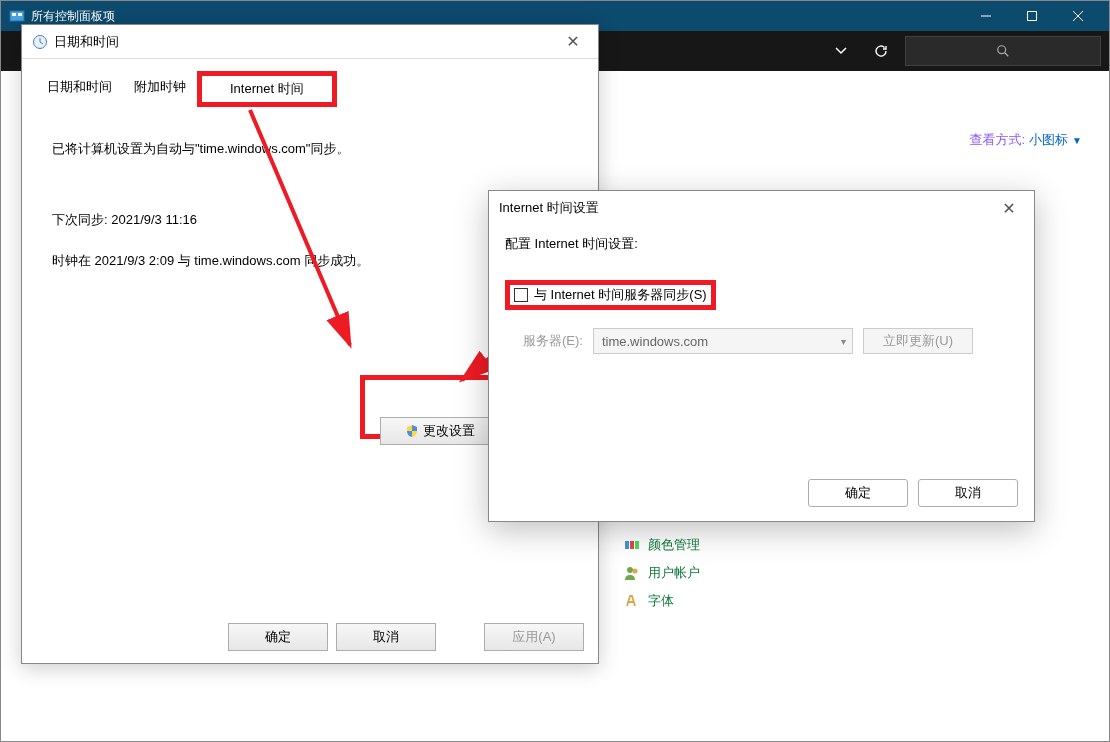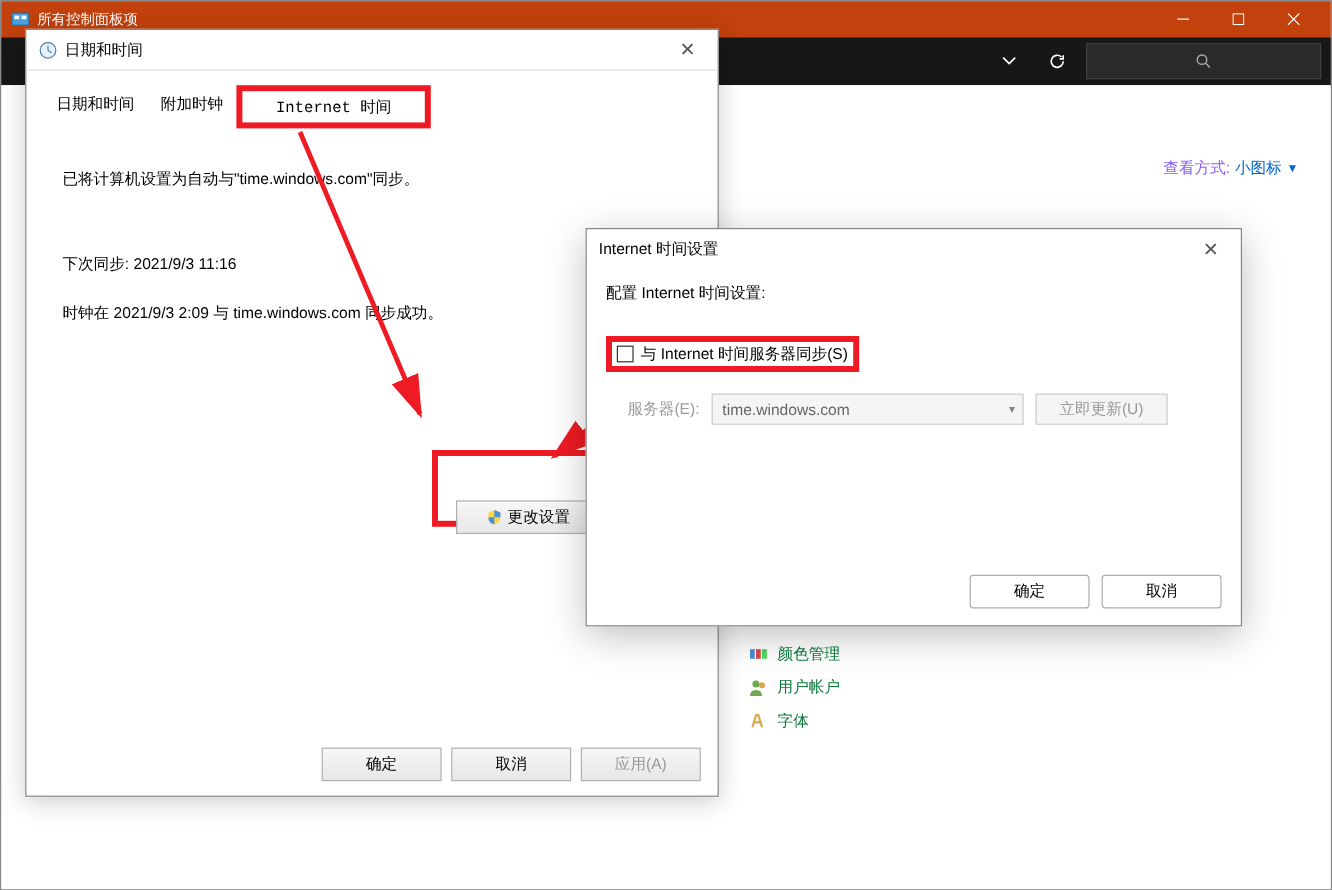--- a/index.html
+++ b/index.html
@@ -1,20 +1,20 @@
 <!DOCTYPE html>
 <html><head>
   <meta charset="utf-8">
   <style>
     * { box-sizing: border-box; margin: 0; padding: 0; font-family: "Microsoft YaHei", "Segoe UI", sans-serif; font-size: 13px; }
     body { width: 1110px; height: 742px; background: #fff; position: relative; overflow: hidden; }
     
     
     .outer-window { position: absolute; left: 0; top: 0; width: 1110px; height: 742px; border: 1px solid #888; background: #fff; }
-    .outer-titlebar { height: 30px; background: #c2410c; display: flex; align-items: center; padding: 0 8px; color: #fff; }
+    .outer-titlebar { height: 30px; background: #0c4a6e; display: flex; align-items: center; padding: 0 8px; color: #fff; }
     .outer-titlebar .icon-box { width: 16px; height: 16px; margin-right: 6px; }
     .outer-title { flex: 1; font-size: 12px; }
     .win-controls { display: flex; gap: 0; }
     .win-btn { width: 46px; height: 30px; display: flex; align-items: center; justify-content: center; color: #fff; }
     
     
     .toolbar-row { height: 40px; background: #171717; display: flex; align-items: center; padding: 0 8px; gap: 8px; }
     .toolbar-gap { flex: 1; }
     .tool-btn { width: 32px; height: 32px; display: flex; align-items: center; justify-content: center; color: #fff; }
     .search-box { width: 196px; height: 30px; background: #2a2a2a; border: 1px solid #404040; display: flex; align-items: center; justify-content: center; color: #aaa; }
@@ -32,34 +32,34 @@
     
     
     .dlg-datetime { position: absolute; left: 21px; top: 24px; width: 578px; height: 640px; background: #fff; border: 1px solid #888; box-shadow: 0 4px 20px rgba(0,0,0,0.2); }
     .dlg-title { height: 34px; display: flex; align-items: center; padding: 0 10px; border-bottom: 1px solid #ddd; }
     .dlg-title .ico { width: 16px; height: 16px; margin-right: 6px; }
     .dlg-title-text { flex: 1; font-size: 13px; }
     .dlg-close { width: 30px; height: 30px; display: flex; align-items: center; justify-content: center; color: #555; font-size: 16px; }
     
     .tabs { display: flex; padding: 12px 14px 0; }
     .tab { padding: 6px 10px; font-size: 13px; border: 1px solid transparent; cursor: pointer; }
-    .tab.active { border: 1px solid #888; background: #fff; font-family: Liberation Mono, monospace; }
+    .tab.active { border: 1px solid #888; background: #fff; }
     
     .highlight-red { border: 5px solid #ee1b24 !important; }
     
     .dlg-body { padding: 12px 30px; }
     .body-text { margin: 20px 0; font-size: 13px; line-height: 1.6; }
     
     .change-btn-wrap { position: absolute; left: 338px; top: 350px; width: 160px; height: 64px; border: 5px solid #ee1b24; display: flex; align-items: center; justify-content: center; }
     .change-btn { width: 120px; height: 28px; border: 1px solid #adadad; background: linear-gradient(#f7f7f7,#e7e7e7); display: flex; align-items: center; justify-content: center; gap: 4px; font-size: 12px; margin-top: 48px; }
     .shield { width: 14px; height: 14px; }
     
     .dlg-buttons { position: absolute; bottom: 12px; right: 14px; display: flex; gap: 8px; }
     .btn { width: 100px; height: 28px; border: 1px solid #adadad; background: linear-gradient(#f7f7f7,#e7e7e7); display: flex; align-items: center; justify-content: center; font-size: 13px; }
-    .btn.disabled { color: #999; }
+    .btn.disabled { color: #999; margin-left: 40px; }
     
     
     .dlg-inet { position: absolute; left: 488px; top: 190px; width: 547px; height: 332px; background: #fff; border: 1px solid #888; box-shadow: 0 8px 30px rgba(0,0,0,0.25); }
     .inet-title { height: 34px; display: flex; align-items: center; padding: 12px 10px; }
     .inet-body { padding: 10px 16px; }
     .config-label { font-size: 13px; margin-bottom: 27px; }
     .sync-wrap { border: 5px solid #ee1b24; padding: 1px 4px; display: inline-flex; align-items: center; gap: 6px; margin-bottom: 10px; }
     .chk { width: 14px; height: 14px; border: 1px solid #333; }
     .server-row { display: flex; align-items: center; gap: 10px; margin-top: 8px; padding-left: 18px; }
     .server-lbl { color: #999; font-size: 13px; }

